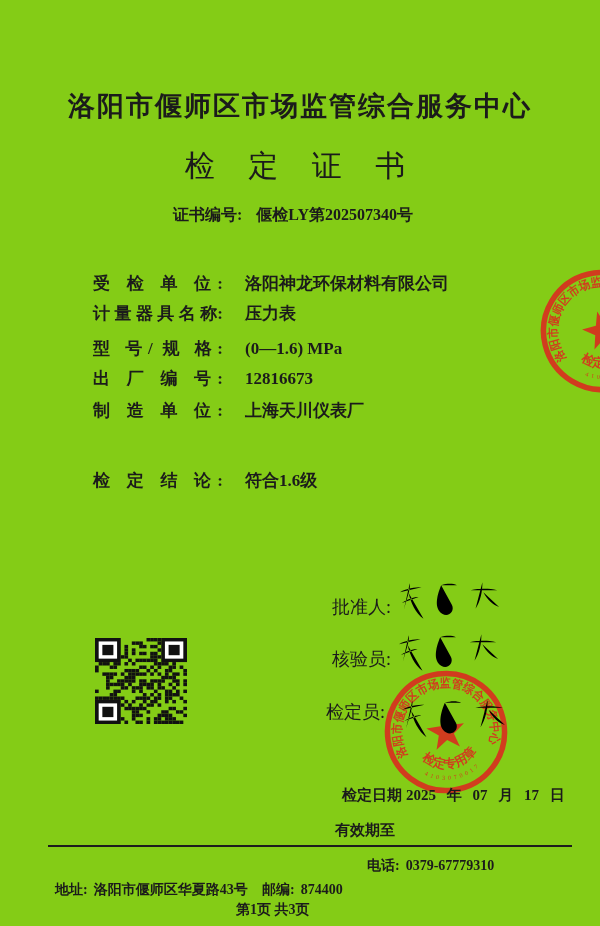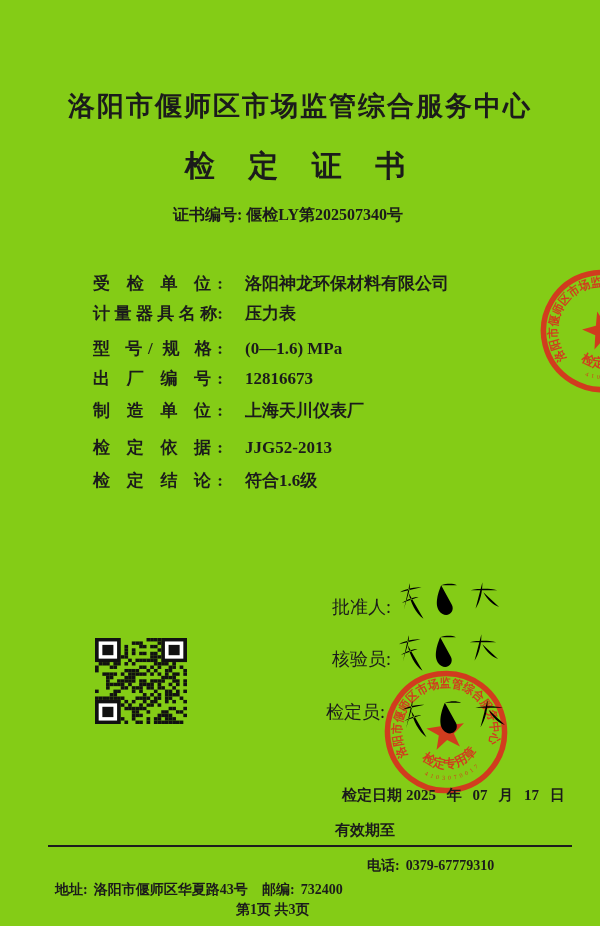--- a/index.html
+++ b/index.html
@@ -3,24 +3,24 @@
 <meta charset="utf-8">
 <style>
   html,body{margin:0;padding:0;}
   body{width:600px;height:926px;background:#ffffff;overflow:hidden;
        font-family:"Liberation Serif","DejaVu Serif",serif;color:#1b1b1b;}
   .page{position:relative;width:600px;height:926px;background:#84cc16;overflow:hidden;}
 
   .org-title{position:absolute;top:88px;left:0;width:600px;text-align:center;
              font-size:27px;font-weight:700;letter-spacing:2px;}
   .doc-title{position:absolute;top:146px;left:0;width:600px;text-align:center;
-             font-size:30px;font-weight:700;letter-spacing:10px;word-spacing:6px;}
+             font-size:30px;font-weight:400;letter-spacing:10px;word-spacing:6px;}
 
   .cert-row{position:absolute;top:205px;left:173px;font-size:16px;font-weight:700;}
-  .cert-row .val{}
+  .cert-row .val{margin-left:10px;}
 
   .frow{position:absolute;left:93px;font-size:17px;font-weight:700;white-space:nowrap;}
   .flabel{display:inline-block;width:130px;text-align:justify;text-align-last:justify;}
   .fvalue{margin-left:22px;}
 
   .sig-label{position:absolute;font-size:18px;font-weight:400;}
   .sig-svg{position:absolute;}
 
   .date-row-label{position:absolute;font-size:15px;font-weight:700;}
   .date-row-value{position:absolute;font-size:15px;font-weight:700;word-spacing:7px;text-align:right;}
@@ -56,23 +56,20 @@
     <span class="flabel">计 量 器 具 名 称:</span><span class="fvalue">压力表</span>
   </div>
   <div class="frow" style="top:337px">
     <span class="flabel">型 号/ 规 格:</span><span class="fvalue">(0—1.6) MPa</span>
   </div>
   <div class="frow" style="top:367px">
     <span class="flabel">出 厂 编 号:</span><span class="fvalue">12816673</span>
   </div>
   <div class="frow" style="top:399px">
     <span class="flabel">制 造 单 位:</span><span class="fvalue">上海天川仪表厂</span>
-  </div>
-  <div class="frow" style="top:436px">
-    <span class="flabel">检 定 依 据:</span><span class="fvalue">JJG52-2013</span>
   </div>
   <div class="frow" style="top:469px">
     <span class="flabel">检 定 结 论:</span><span class="fvalue">符合1.6级</span>
   </div>
 
   <div class="qr"><svg width="92" height="86" viewBox="0 0 100 100" preserveAspectRatio="none" fill="#111">
         <rect x="56" y="0" width="4" height="4"></rect>
         <rect x="60" y="0" width="4" height="4"></rect>
         <rect x="64" y="0" width="4" height="4"></rect>
         <rect x="68" y="0" width="4" height="4"></rect>
@@ -354,21 +351,21 @@
   <div class="divider"></div>
 
   <div class="ftr" style="left:367px;top:857px">
     <span>电话:</span><span class="val">0379-67779310</span>
   </div>
 
   <div class="ftr" style="left:55px;top:881px">
     <span>地址:</span><span class="val">洛阳市偃师区华夏路43号</span>
   </div>
   <div class="ftr" style="left:262px;top:881px">
-    <span>邮编:</span><span class="val">732400</span>
+    <span>邮编:</span><span class="val">874400</span>
   </div>
 
   <div class="ftr" style="left:236px;top:901px">第1页  共3页</div>
 
   <svg class="stamp stamp-right" viewBox="0 0 140 140">
       <defs>
        <path id="arcTop1" d="M 33.1 95.8 A 45 45 0 1 1 106.9 95.8" fill="none"></path>
        <path id="arcBot1" d="M 38.8 88 A 36 36 0 0 0 101.2 88" fill="none"></path>
        <path id="arcSer1" d="M 30.5 97.5 A 48.5 48.5 0 0 0 109.5 97.5" fill="none"></path>
      </defs>

